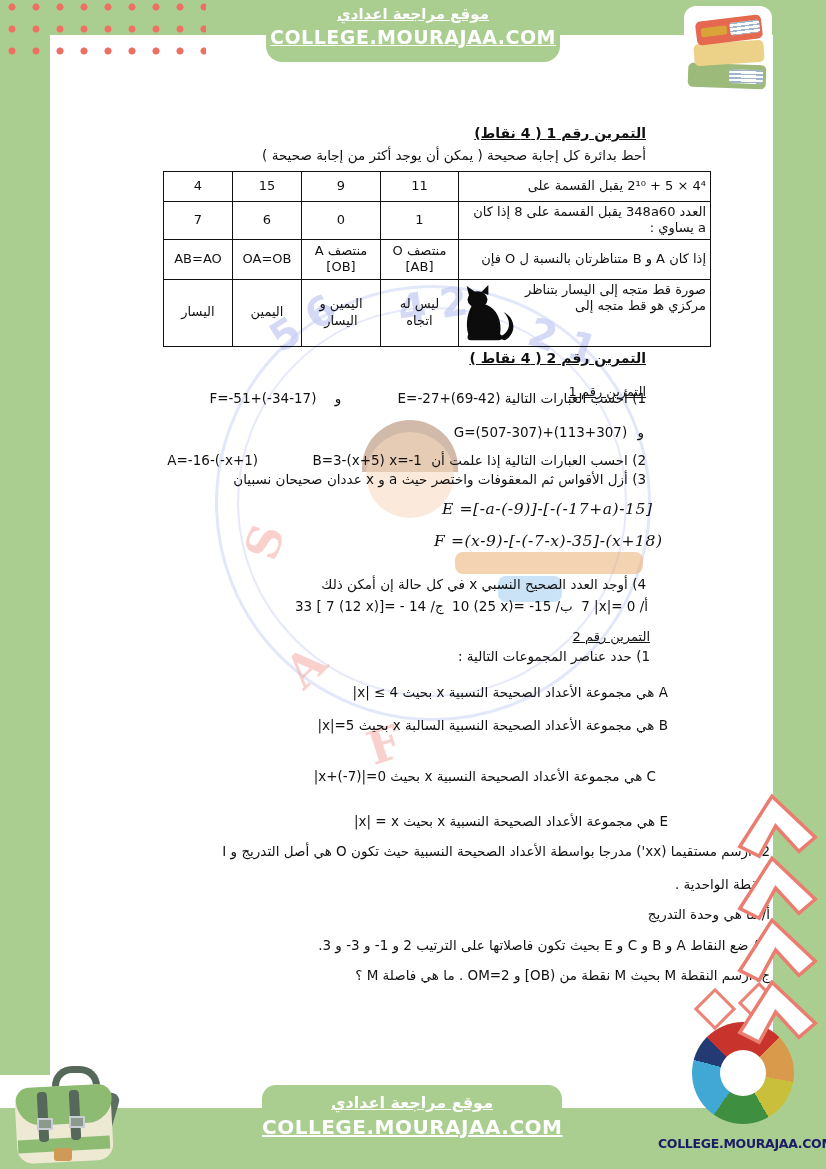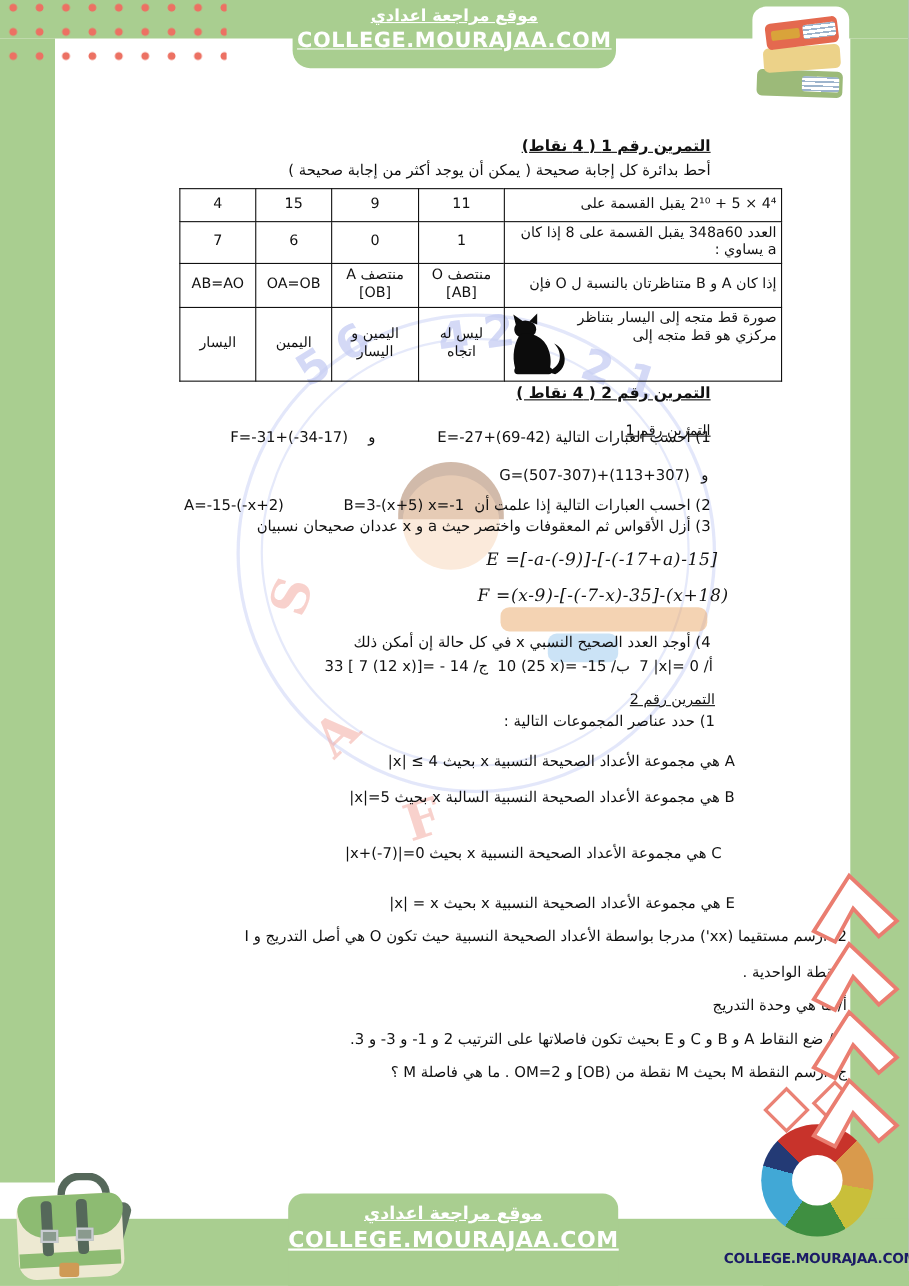--- a/index.html
+++ b/index.html
@@ -159,31 +159,31 @@
   </tbody>
     </table>
 
   <div class="t bold und" style="top:350px;right:180px;font-size:14px;">التمرين رقم 2 ( 4 نقاط )</div>
   <div class="t und" style="top:369px;right:180px;font-size:13px;margin-top:15px;">التمرين رقم 1</div>
 
   <div class="t" style="top:390px;right:180px;">
     <span>1) أحسب العبارات التالية</span>
     <span class="ltr g20">E=-27+(69-42)</span>
     <span class="g14">و</span>
-    <span class="ltr g14">F=-31+(-34-17)</span>
+    <span class="ltr g14">F=-51+(-34-17)</span>
   </div>
   <div class="t" style="top:424px;right:182px;">
     <span>و</span>
     <span class="ltr" style="margin-right:6px;">G=(507-307)+(113+307)</span>
   </div>
   <div class="t" style="top:452px;right:180px;">
     <span>2) احسب العبارات التالية إذا علمت أن</span>
     <span class="ltr" style="margin-right:5px;">x=-1</span>
     <span class="ltr g50">B=3-(x+5)</span>
-    <span class="ltr g50">A=-15-(-x+2)</span>
+    <span class="ltr g50">A=-16-(-x+1)</span>
   </div>
   <div class="t" style="top:471px;right:180px;">3) أزل الأقواس ثم المعقوفات واختصر حيث a و x عددان صحيحان نسبيان</div>
 
   <div class="eq" style="top:500px;left:442px;text-align:right;">E =[-a-(-9)]-[-(-17+a)-15]</div>
   <div class="eq" style="top:532px;left:434px;">F =(x-9)-[-(-7-x)-35]-(x+18)</div>
 
   <div class="t" style="top:576px;right:180px;">4) أوجد العدد الصحيح النسبي x في كل حالة إن أمكن ذلك</div>
   <div class="q4row">
     <span>
       <span>أ/</span>

